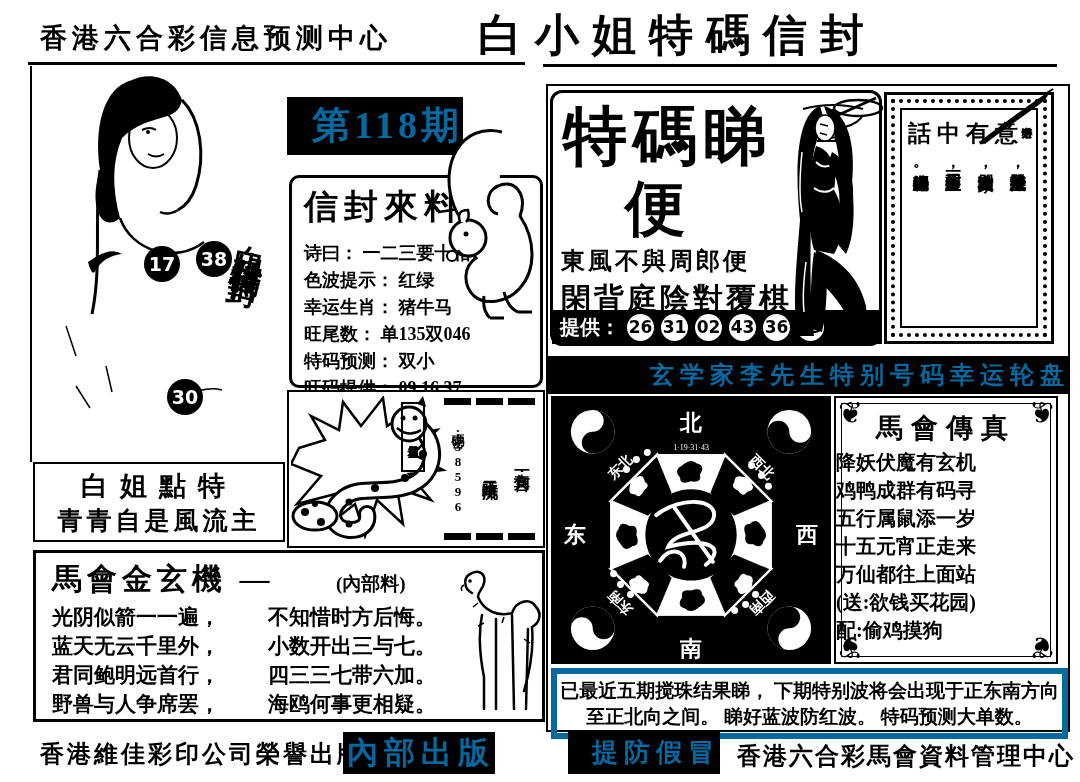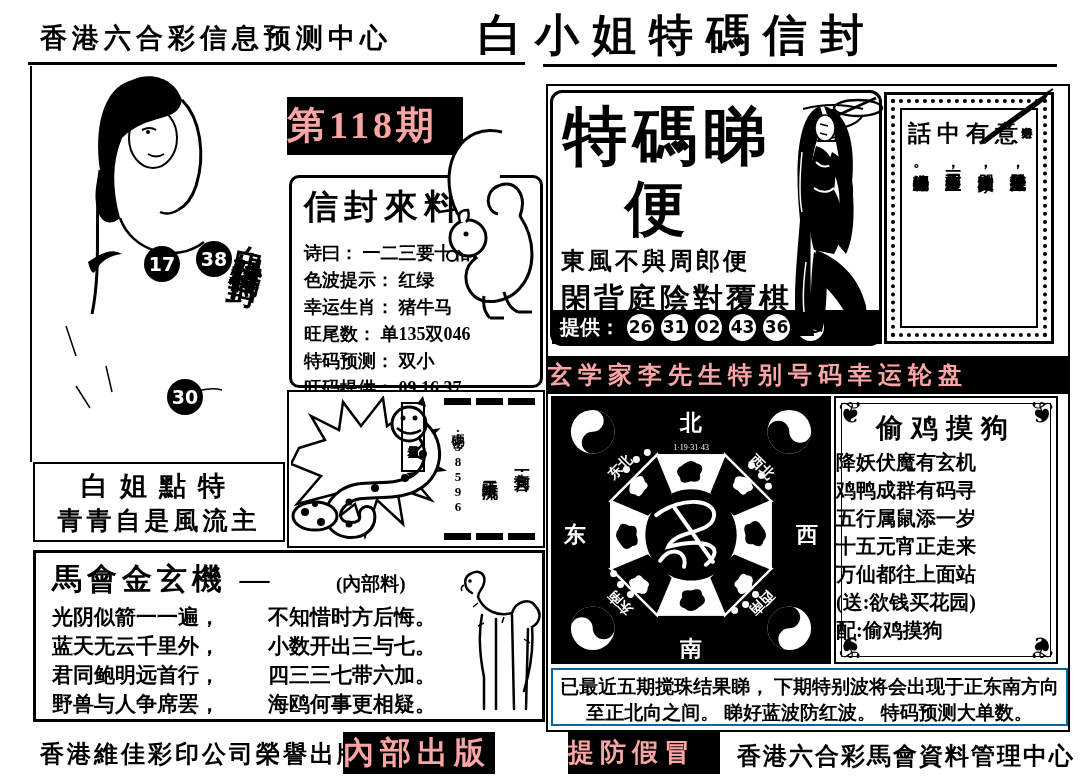--- a/index.html
+++ b/index.html
@@ -3,21 +3,21 @@
 <meta charset="utf-8">
 <style>
   html,body{margin:0;padding:0;}
   body{width:1080px;height:782px;position:relative;background:#fff;overflow:hidden;
        font-family:"Liberation Serif","DejaVu Serif",serif;color:#000;}
   *{box-sizing:border-box;}
   .abs{position:absolute;}
   .b{font-weight:bold;}
   .hline{background:#000;}
   .vtext{writing-mode:vertical-rl;text-orientation:upright;}
-  .badge{background:#000;color:#fca5a5;text-align:left;font-weight:bold;}
+  .badge{background:#000;color:#0369a1;text-align:right;font-weight:bold;}
   .circle-num{width:27px;height:27px;border-radius:50%;background:#fff;color:#000;
       font-weight:bold;font-size:17px;line-height:27px;text-align:center;
       font-family:"DejaVu Sans",sans-serif;}
   .num-badge{position:absolute;width:36px;height:36px;border-radius:50%;background:#000;
       color:#fff;font-weight:bold;font-size:19px;line-height:36px;text-align:center;
       font-family:"DejaVu Sans",sans-serif;}
   .box{border:3px solid #000;position:absolute;background:#fff;}
   .vcol{writing-mode:vertical-rl;text-orientation:upright;border-top:7px solid #000;
       border-bottom:7px solid #000;width:27px;display:flex;align-items:center;
       justify-content:center;font-weight:bold;}
@@ -246,33 +246,33 @@
     <path d="M100,120 C125,100 162,104 158,122 C154,140 120,134 112,152 C150,142 172,152 150,170 M118,112 L157,167 M104,166 C114,150 132,156 128,172" fill="none" stroke="#fff" stroke-width="4" stroke-linecap="round"></path>
   </svg>
 </div>
 
 <div class="abs" style="left:834px;top:396px;width:224px;height:268px;border:2px solid #000;">
   <div style="position:absolute;inset:5px;border:1px solid #000;"></div>
   <span class="flourish" style="left:2px;top:0;">❦</span>
   <span class="flourish" style="right:2px;top:0;transform:scaleX(-1);">❦</span>
   <span class="flourish" style="left:2px;bottom:0;transform:scaleY(-1);">❦</span>
   <span class="flourish" style="right:2px;bottom:0;transform:scale(-1,-1);">❦</span>
-  <div class="b" style="position:absolute;top:12px;left:0;right:0;text-align:center;font-size:27px;letter-spacing:8px;">偷鸡摸狗</div>
+  <div class="b" style="position:absolute;top:12px;left:0;right:0;text-align:center;font-size:27px;letter-spacing:8px;">馬會傳真</div>
   <div class="b" style="position:absolute;top:50px;left:0;right:0;text-align:left;font-size:20px;line-height:28px;">
     <div>降妖伏魔有玄机</div>
     <div>鸡鸭成群有码寻</div>
     <div>五行属鼠添一岁</div>
     <div>十五元宵正走来</div>
     <div>万仙都往上面站</div>
     <div>(送:欲钱买花园)</div>
     <div>配:偷鸡摸狗</div>
   </div>
 </div>
 
-<div class="abs" style="left:551px;top:668px;width:517px;height:58px;border:2px solid #0369a1;text-align:center;">
+<div class="abs" style="left:551px;top:668px;width:517px;height:71px;border:6px solid #0369a1;text-align:center;">
   <div class="b" style="font-size:19px;margin-top:4px;">已最近五期搅珠结果睇， 下期特别波将会出现于正东南方向</div>
   <div class="b" style="font-size:19px;">至正北向之间。 睇好蓝波防红波。 特码预测大单数。</div>
 </div>
 
 <div class="abs b" style="left:40px;top:738px;font-size:24px;letter-spacing:3px;">香港維佳彩印公司榮譽出版</div>
 <div class="abs badge" style="left:343px;top:732px;width:152px;height:42px;font-size:31px;line-height:42px;letter-spacing:6px;">內部出版</div>
 <div class="abs badge" style="left:568px;top:732px;width:152px;height:42px;font-size:26px;line-height:42px;letter-spacing:6px;">提防假冒</div>
 <div class="abs b" style="left:737px;top:740px;font-size:24px;letter-spacing:2px;">香港六合彩馬會資料管理中心</div>
 
 </body></html>

